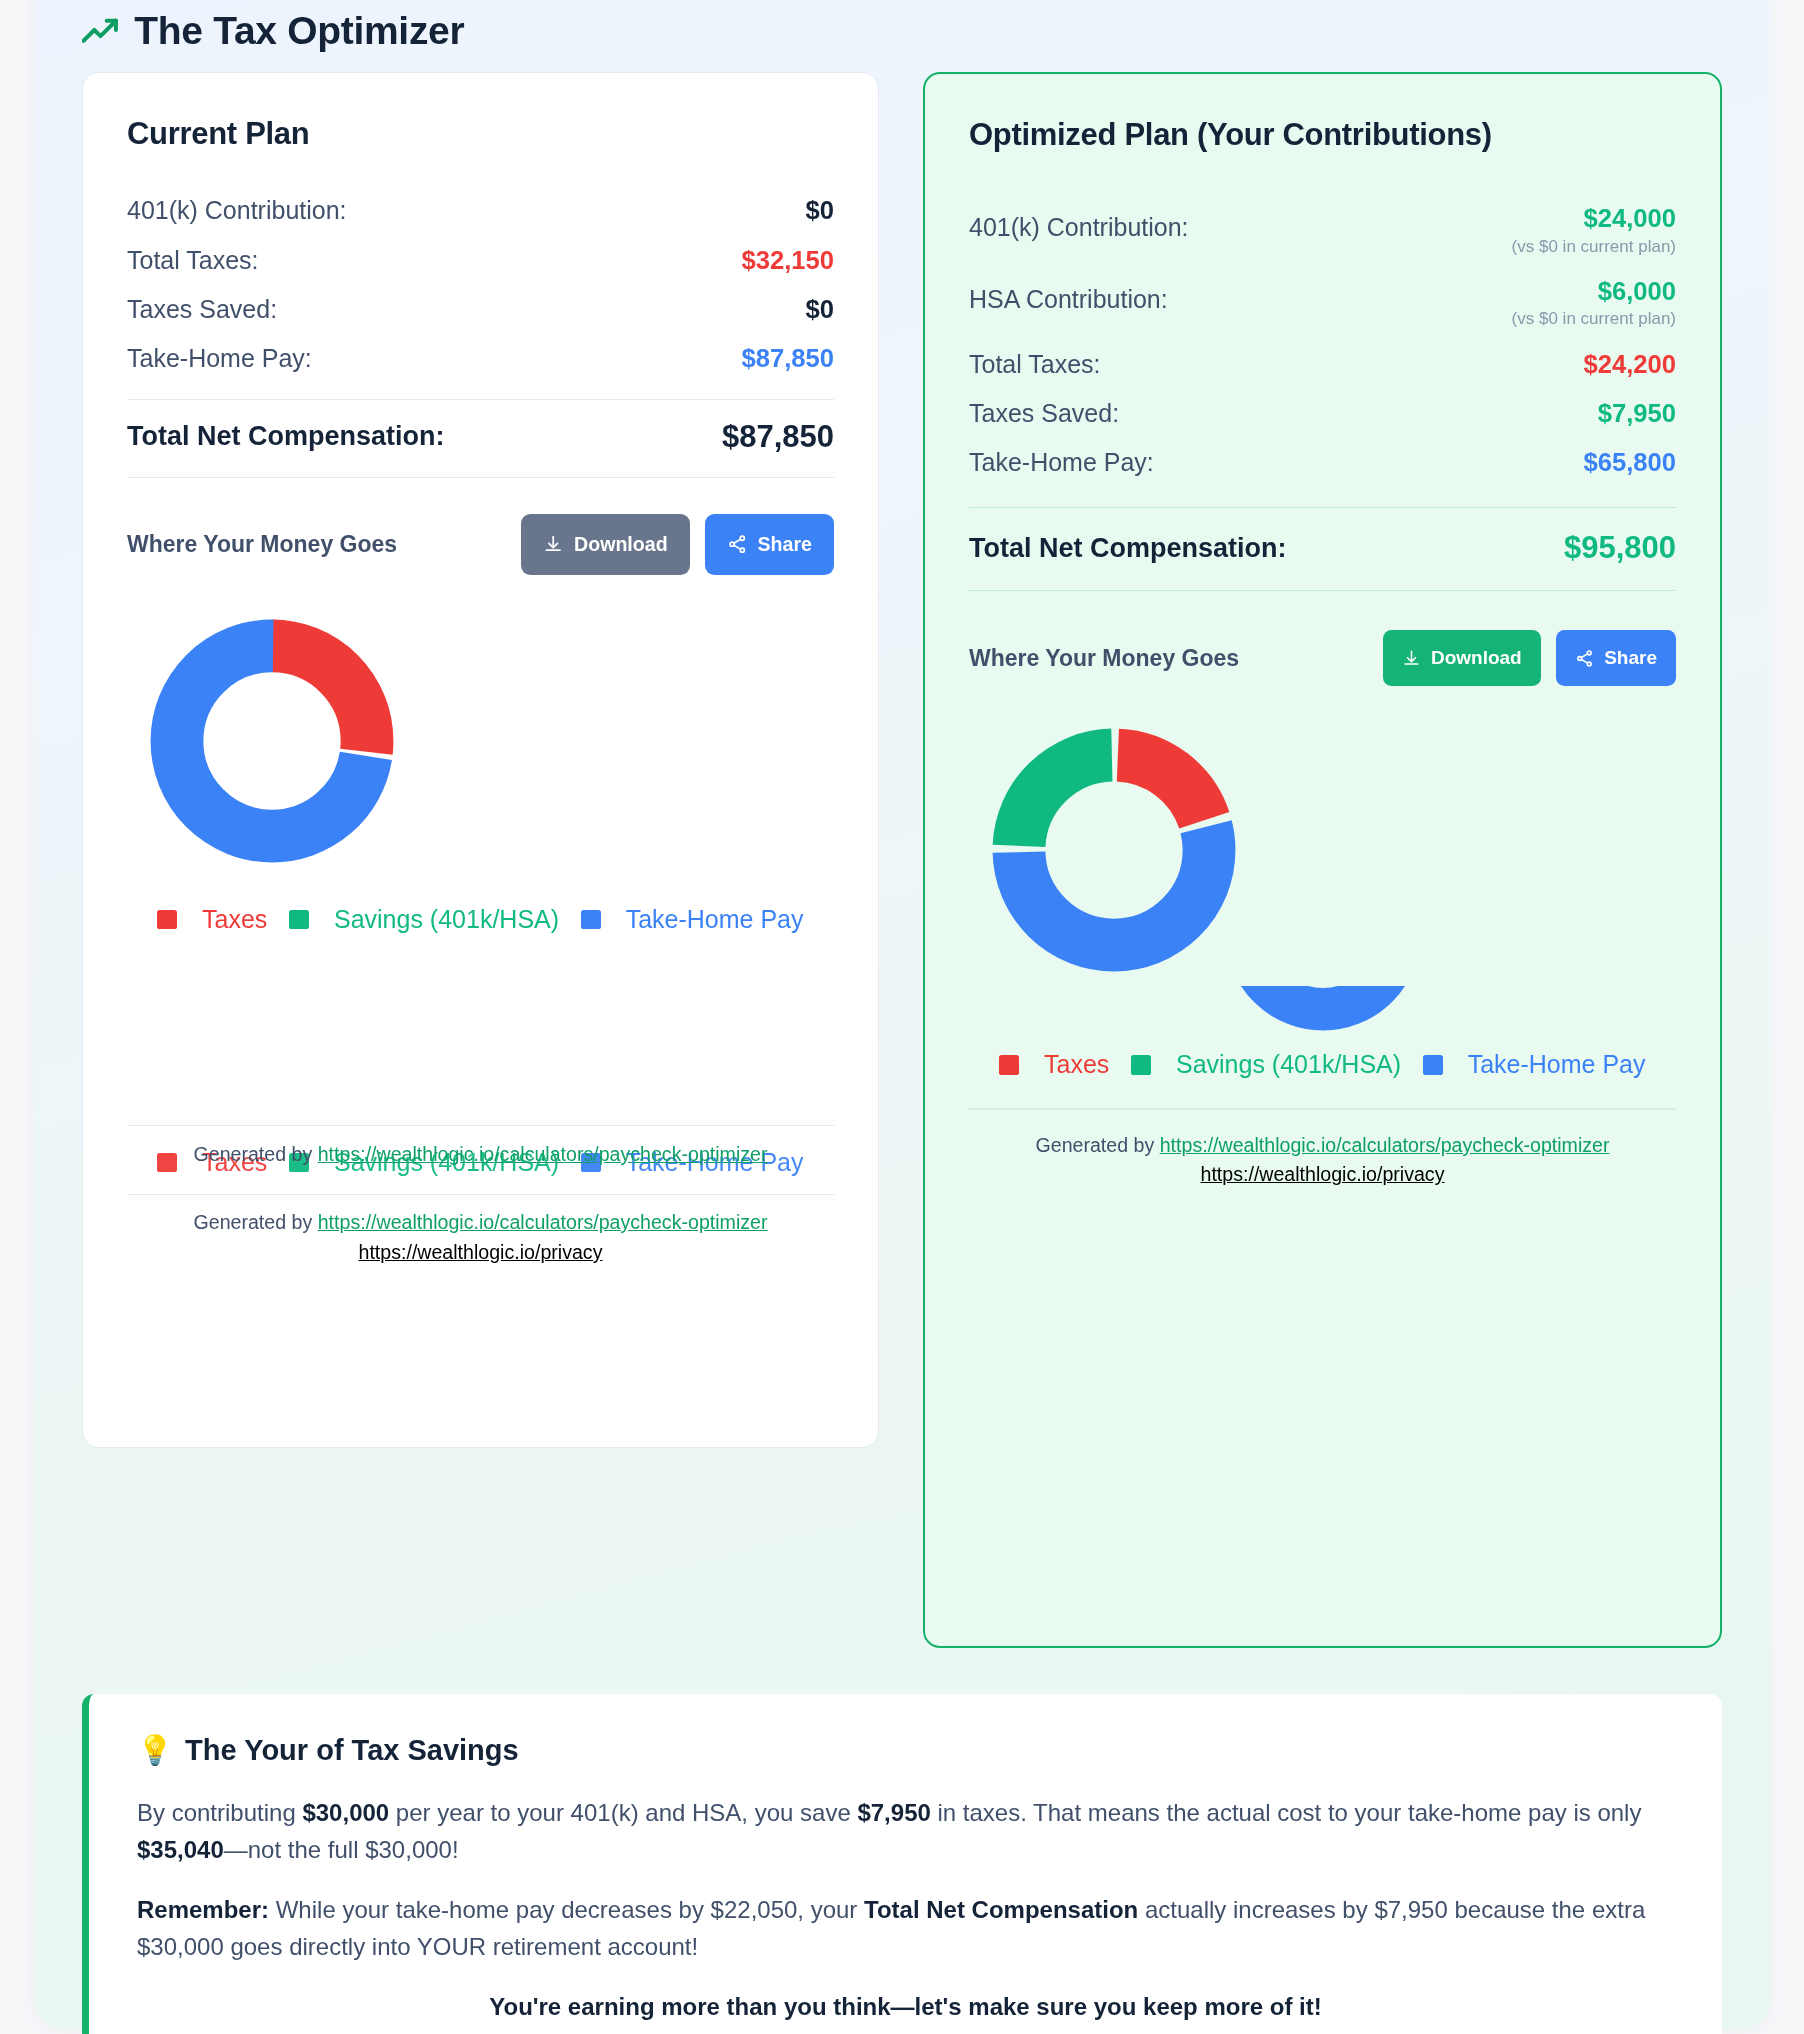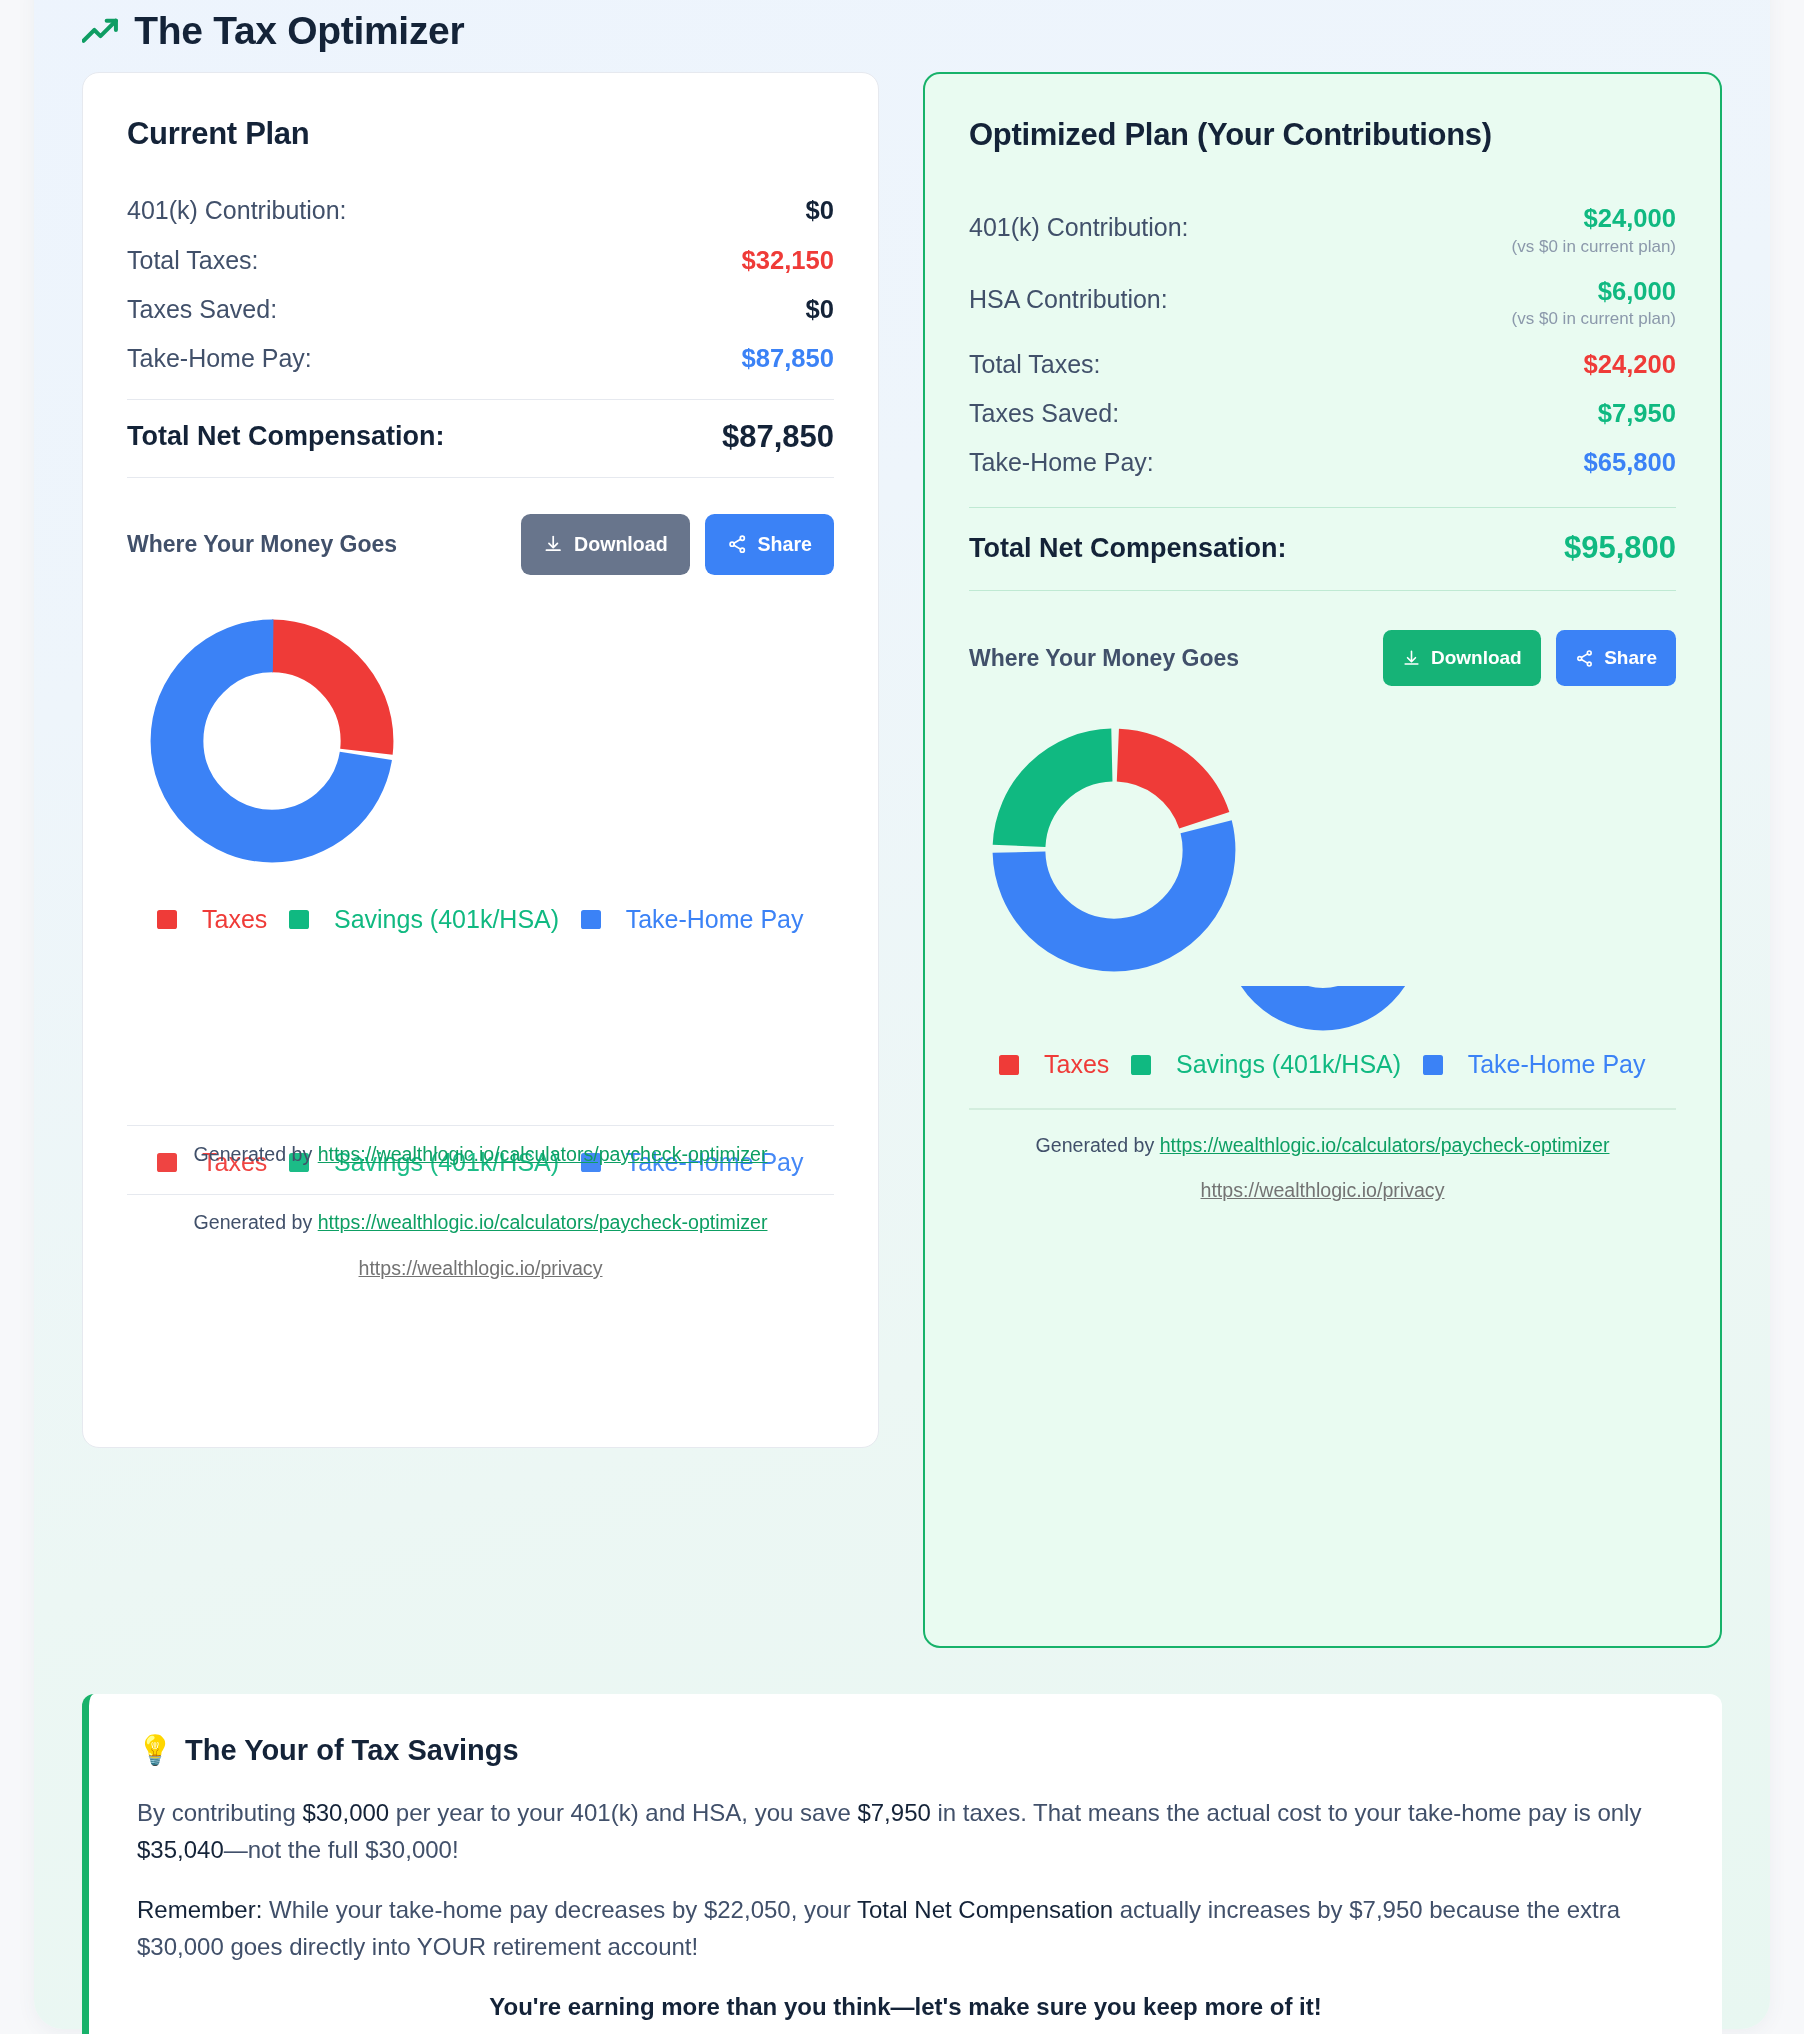--- a/index.html
+++ b/index.html
@@ -129,41 +129,41 @@
   .lg-blue  { color: #3b82f6; }
 
   
   .foot-sep { height: 1.3px; background: #e6e9ef; margin-top: 25.6px; }
   .card-right .foot-sep { background: #d3eede; }
   .foot {
     text-align:center; margin-top: 22px;
     font-size: 19.6px; color: #41506a; line-height: 1.42;
   }
   .foot a { color: #0d9f63; text-decoration: underline; }
-  .foot .privacy { color: #737373; display:block; margin-top: 18px; }
+  .foot .privacy { color: #000000; display:block; margin-top: 2px; }
 
   
   .callout {
     margin-top: 46px;
     background: #ffffff;
     border-left: 7.7px solid #17b26a;
     border-radius: 12px;
     padding: 39px 48px 43px 48px;
   }
   .callout-title {
     font-size: 29px; font-weight: 700; color: #142338;
     display:flex; align-items:center; gap: 12px;
     margin-bottom: 27px;
   }
   .callout p {
     font-size: 24px; line-height: 1.56; color: #41506a;
     margin-bottom: 22px;
   }
   .callout p:last-child { margin-bottom: 0; text-align: center; }
-  .callout b { color: #142338; font-weight: 400; margin-top: 18px; }
+  .callout b { color: #142338; font-weight: 700; margin-top: 18px; }
   .callout .kicker { color: #142338; font-weight: 700; }
 </style>
 </head>
 <body>
 
 <div class="page-wrap">
 
   <div class="hdr-title">
     <span>
       <svg class="trend-icon" viewBox="0 0 24 18" fill="none" stroke="#0f9d63" stroke-width="2.6" stroke-linecap="round" stroke-linejoin="round">

